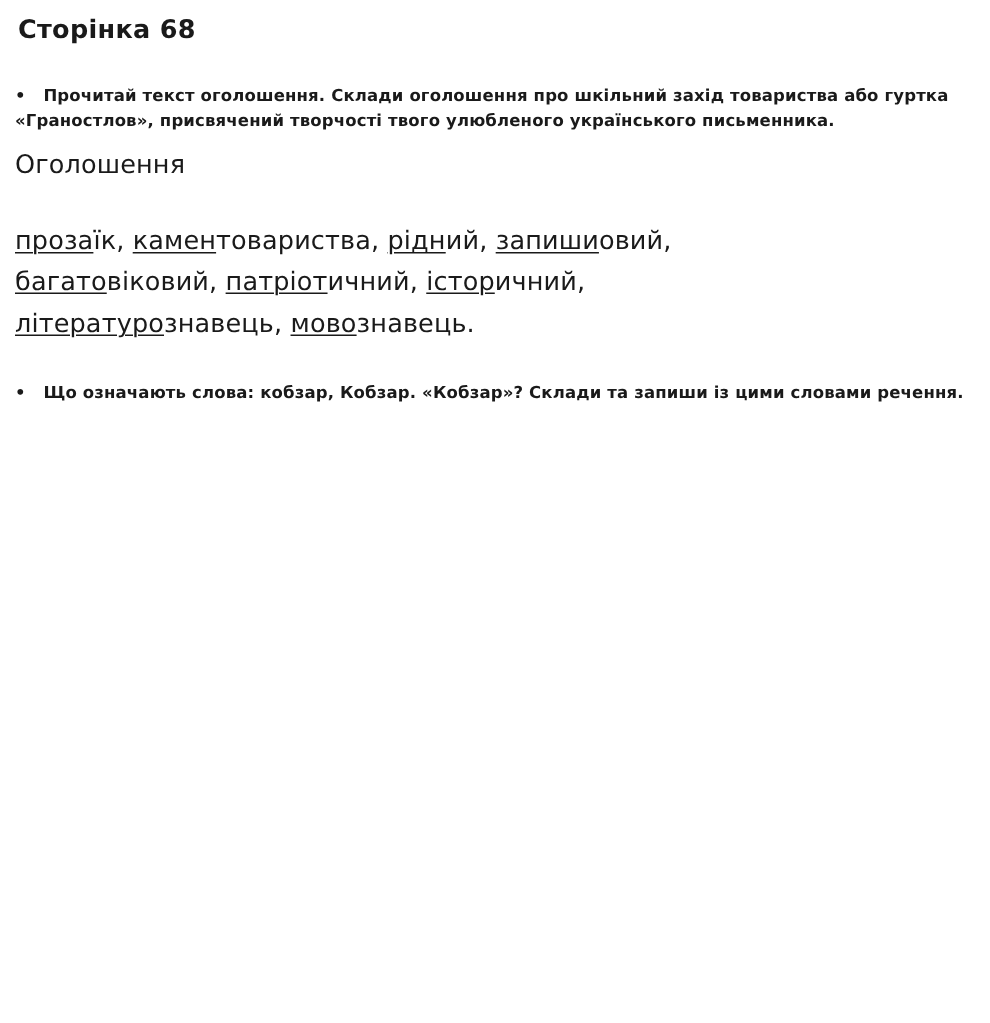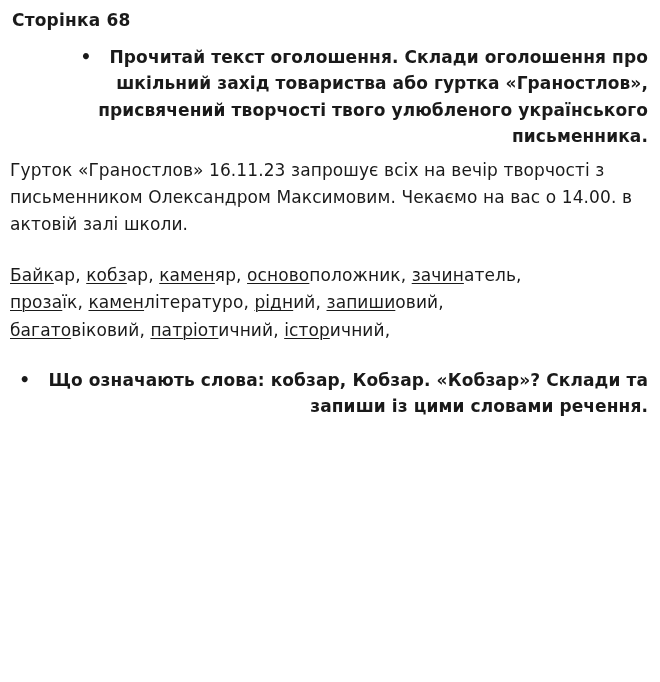--- a/index.html
+++ b/index.html
@@ -18,32 +18,31 @@
     width: 660px;
     height: 682px;
     box-sizing: border-box;
     padding: 8px 12px 0 10px;
     position: relative;
   }
   .page-title {
     font-size: 17px;
     font-weight: bold;
     letter-spacing: 0.2px;
-    margin: 2px 0 14px 2px;
+    margin: 2px 0 25px 2px;
   }
   .task {
     margin-bottom: 4px;
   }
   .prompt {
-    font-size: 17px;
+    font-size: 11px;
     font-weight: bold;
     line-height: 1.55;
     letter-spacing: 0.1px;
     margin: 0 0 2px 0;
-    text-align: right;
   }
   .prompt .bullet {
     font-weight: bold;
   }
   .body-text {
     font-size: 17px;
     line-height: 1.58;
     letter-spacing: 0.1px;
     margin: 0;
   }
@@ -68,41 +67,41 @@
 <div class="page">
 
   <div class="page-title">Сторінка 68</div>
 
   <div class="task">
     <p class="prompt">
       <span class="bullet">•&nbsp;&nbsp;</span>
       <span>Прочитай текст оголошення. Склади оголошення про шкільний захід товариства або гуртка «Граностлов», присвячений творчості твого улюбленого українського письменника.</span>
     </p>
     <div class="gap-sm"></div>
-    <p class="body-text">Гурток «Граностлов» 16.11.23 запрошує всіх на вечір творчості з письменником Олександром Максимовим. Чекаємо на вас о 14.00. в актовій залі школи.</p>
+    <p class="body-text">Оголошення</p>
   </div>
 
   <div class="gap-md"></div>
 
   <div class="task">
     <div class="gap-sm"></div>
     <div class="word-list">
 
-      <div>
-        <span class="nowrap"><span class="u">Байк</span><span>ар, </span></span><span class="nowrap"><span class="u">кобз</span><span>ар, </span></span><span class="nowrap"><span class="u">камен</span><span>яр, </span></span><span class="nowrap"><span class="u">осново</span><span>положник, </span></span><span class="nowrap"><span class="u">зачин</span><span>атель,</span></span>
-      </div>
 
       <div>
-        <span class="nowrap"><span class="u">проза</span><span>їк, </span></span><span class="nowrap"><span class="u">камен</span><span>літературо, </span></span><span class="nowrap"><span class="u">рідн</span><span>ий, </span></span><span class="nowrap"><span class="u">запиши</span><span>овий,</span></span>
+        <span class="nowrap"><span class="u">проза</span><span>їк, </span></span><span class="nowrap"><span class="u">камен</span><span>товариства, </span></span><span class="nowrap"><span class="u">рідн</span><span>ий, </span></span><span class="nowrap"><span class="u">запиши</span><span>овий,</span></span>
       </div>
 
       <div>
         <span class="nowrap"><span class="u">багато</span><span>віковий, </span></span><span class="nowrap"><span class="u">патріот</span><span>ичний, </span></span><span class="nowrap"><span class="u">істор</span><span>ичний,</span></span>
       </div>
 
+      <div>
+        <span class="nowrap"><span class="u">літературо</span><span>знавець, </span></span><span class="nowrap"><span class="u">мово</span><span>знавець.</span></span>
+      </div>
 
     </div>
   </div>
 
   <div class="gap-lg"></div>
 
   <div class="task">
     <p class="prompt">
       <span class="bullet">•&nbsp;&nbsp;</span>
       <span>Що означають слова: кобзар, Кобзар. «Кобзар»? Склади та запиши із цими словами речення.</span>

